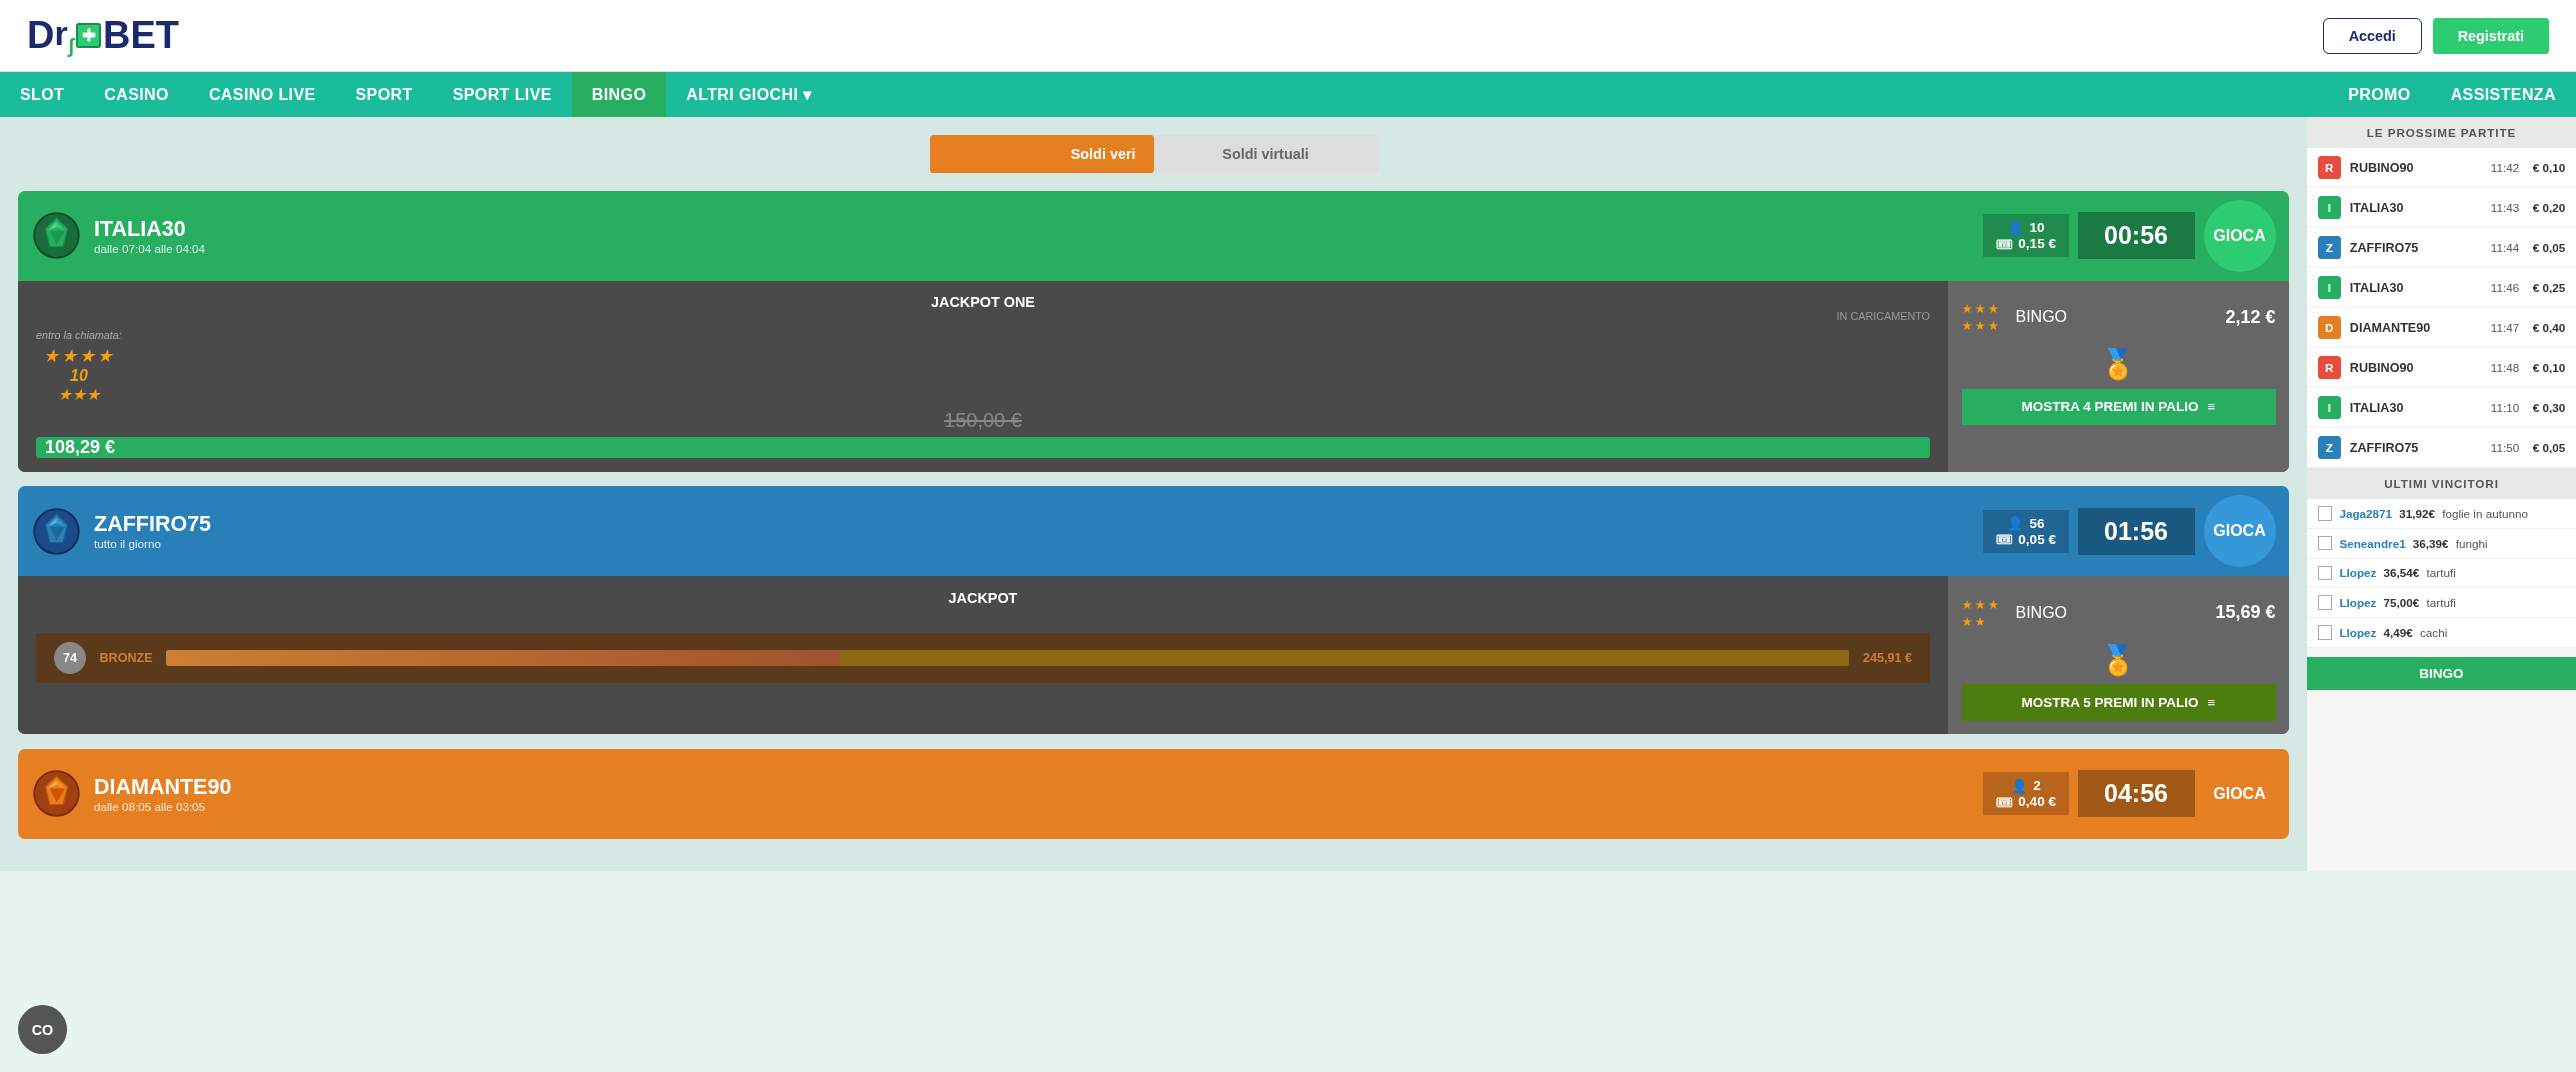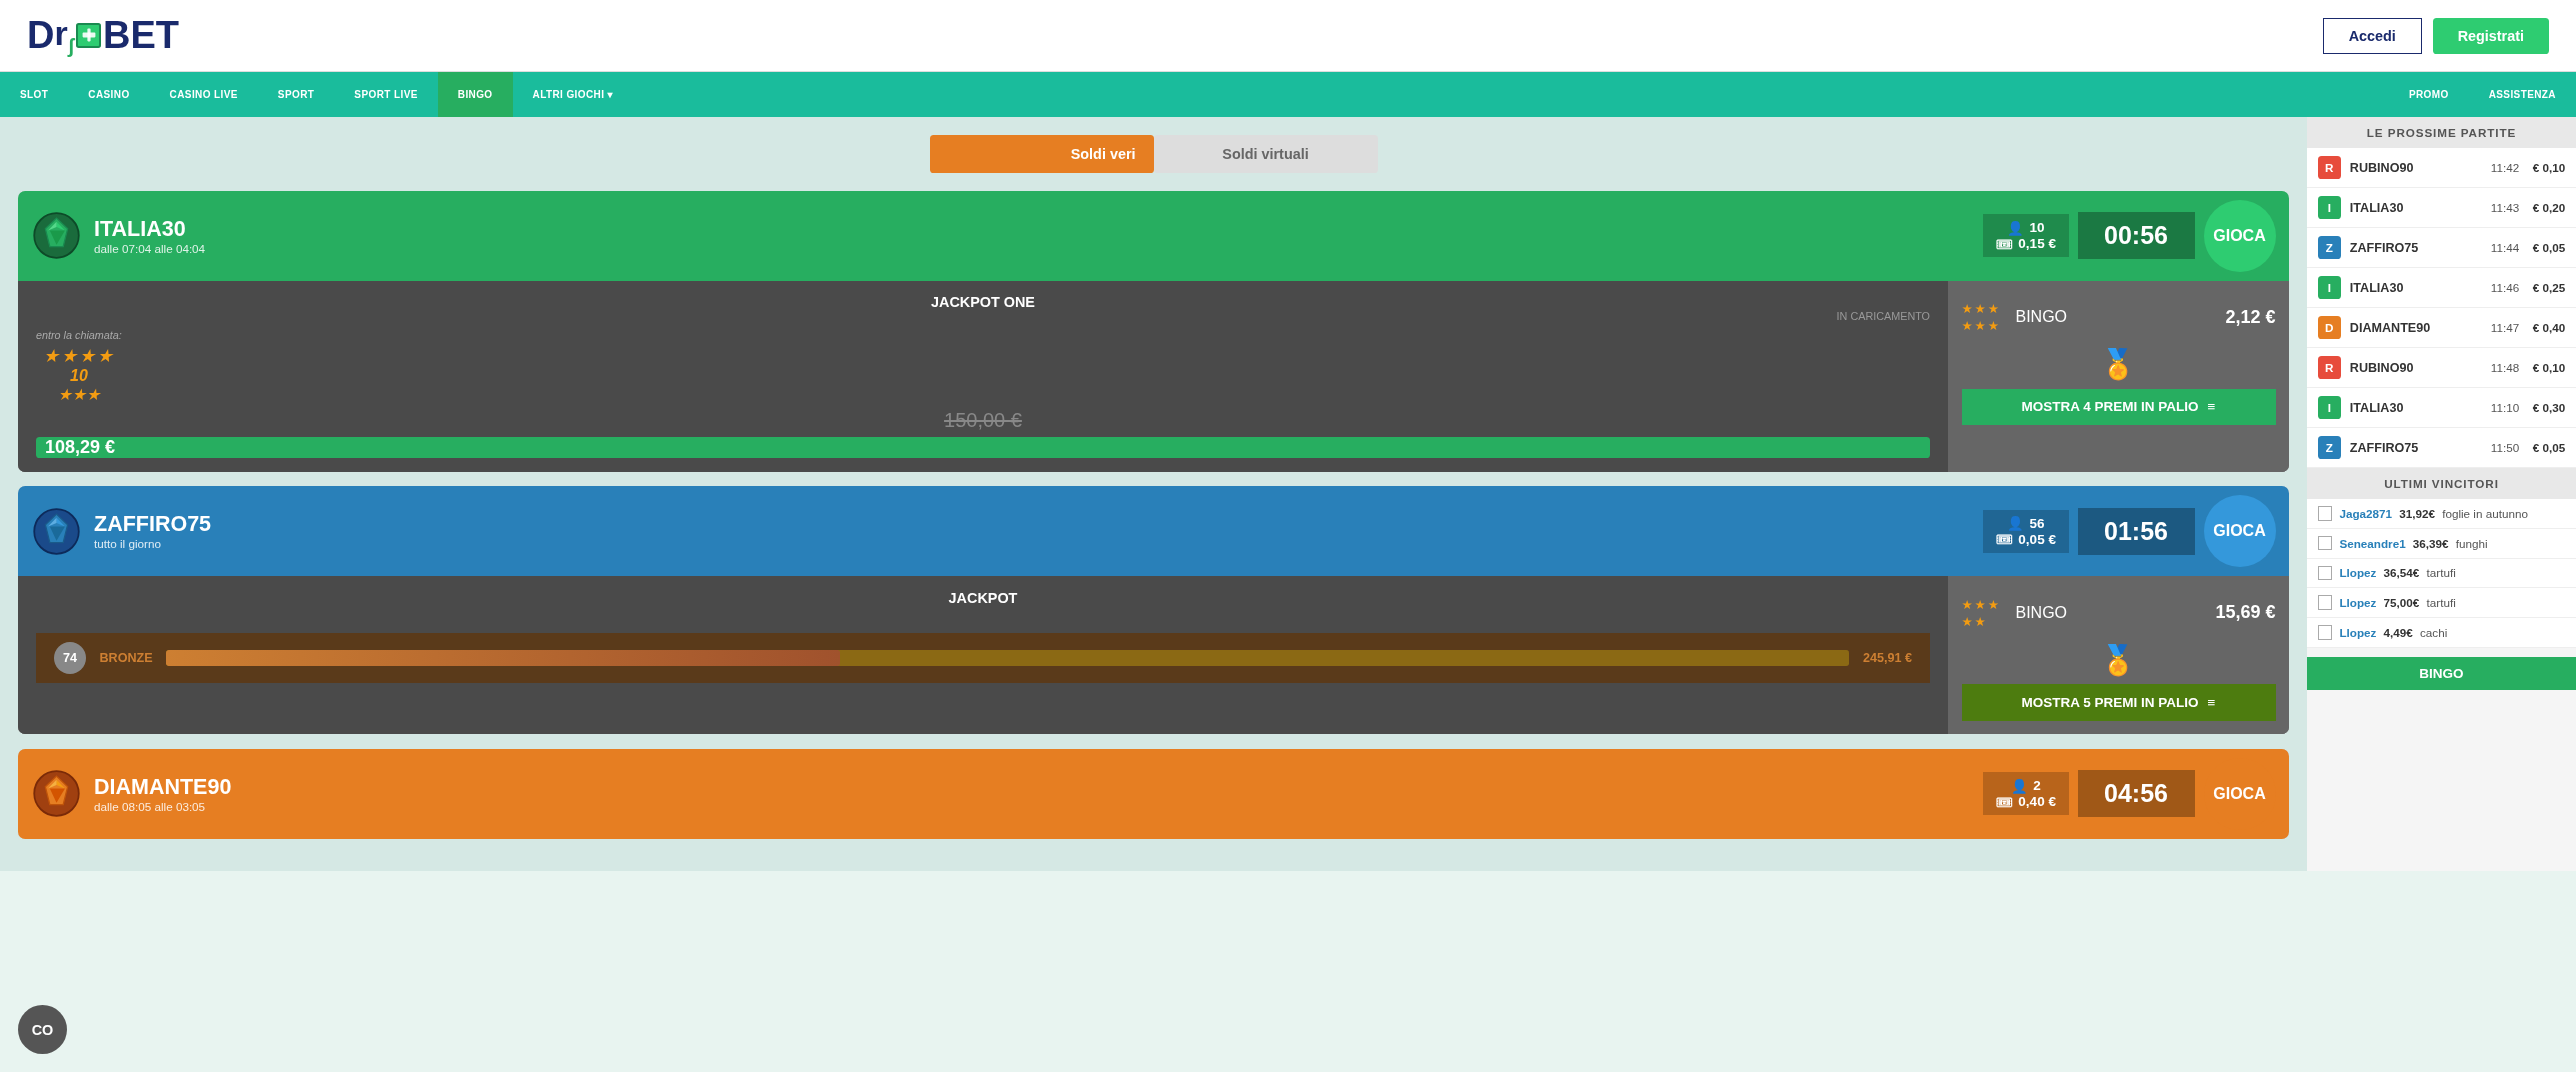--- a/index.html
+++ b/index.html
@@ -20,21 +20,21 @@
     .logo-icon svg { width: 16px; height: 16px; }
     .header-buttons { display: flex; gap: 10.8px; }
     .btn-accedi {
       background: white;
       color: #1a2a6c;
       border: 1.8px solid #1a2a6c;
       padding: 9px 25px;
       font-size: 14.4px;
       font-weight: bold;
       cursor: pointer;
-      border-radius: 0;
+      border-radius: 6px;
     }
     .btn-registrati {
       background: #2ecc71;
       color: white;
       border: none;
       padding: 9px 25px;
       font-size: 14.4px;
       font-weight: bold;
       cursor: pointer;
       border-radius: 3.6px;
@@ -42,21 +42,21 @@
 
     
     .nav {
       background: #1abc9c;
       display: flex;
       align-items: center;
       height: 45px;
     }
     .nav-item {
       color: white;
-      font-size: 10px;
+      font-size: 16px;
       font-weight: bold;
       padding: 15px 20px;
       height: 100%;
       display: flex;
       align-items: center;
       cursor: pointer;
       text-decoration: none;
       letter-spacing: 0.4px;
     }
     .nav-item.bingo { background: #27ae60; }

